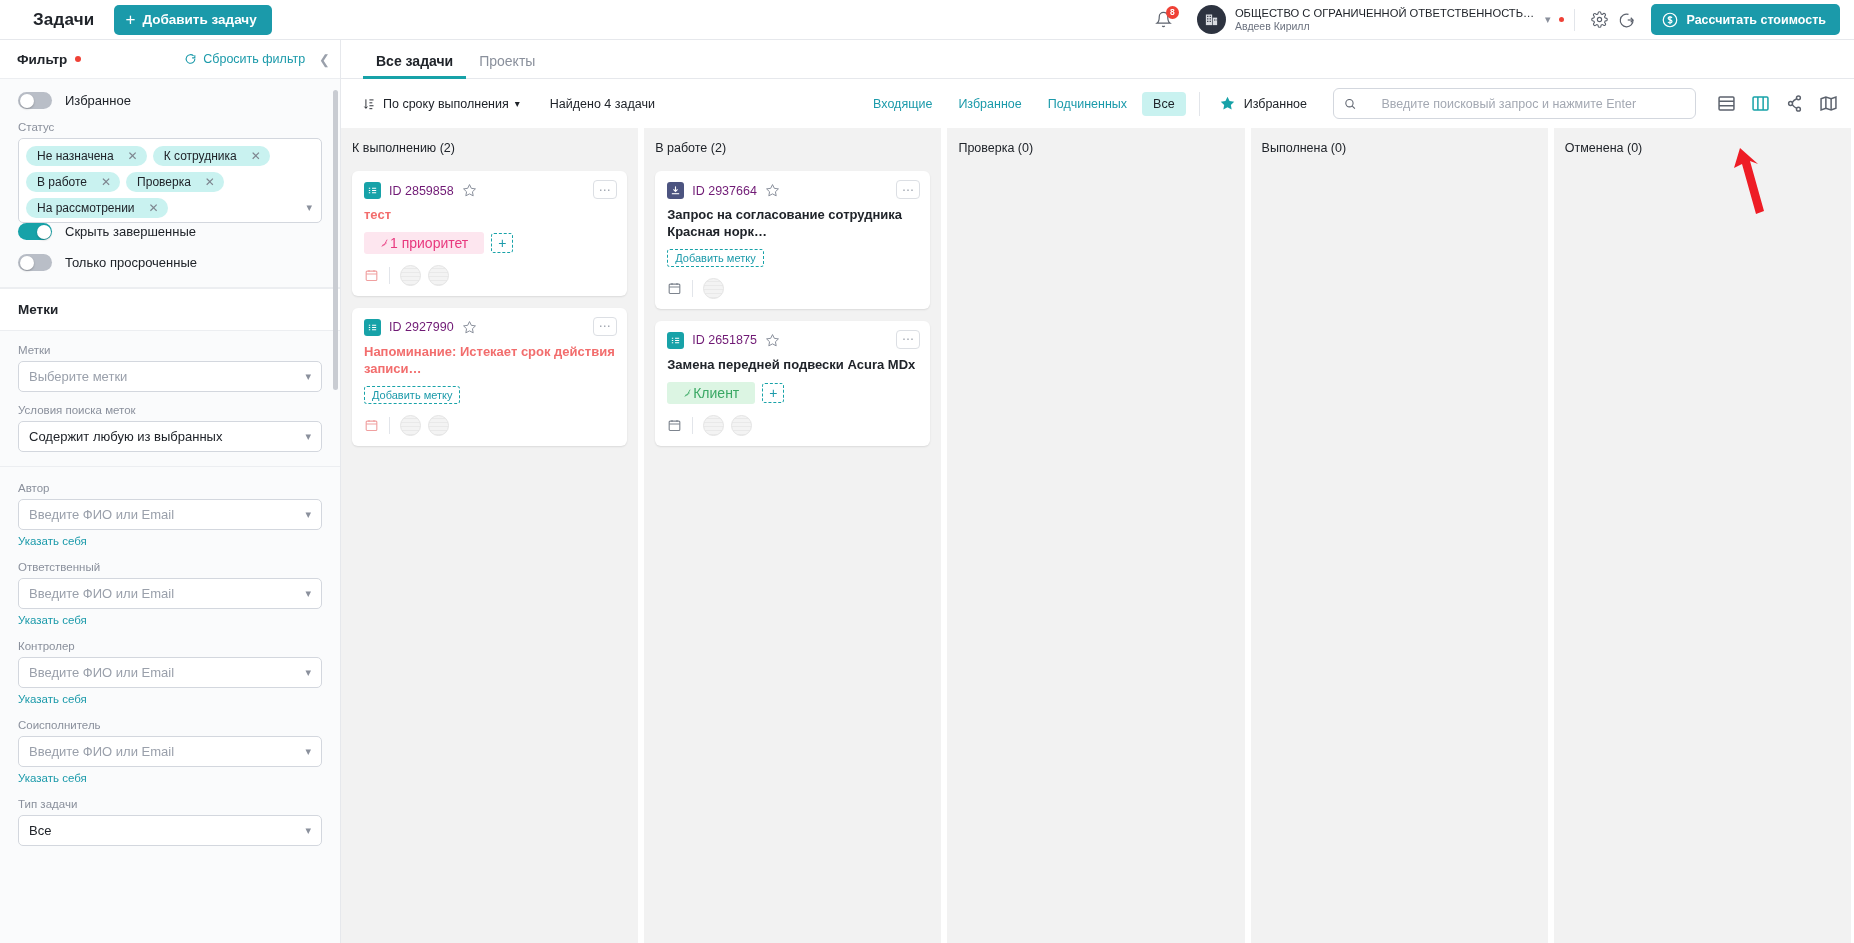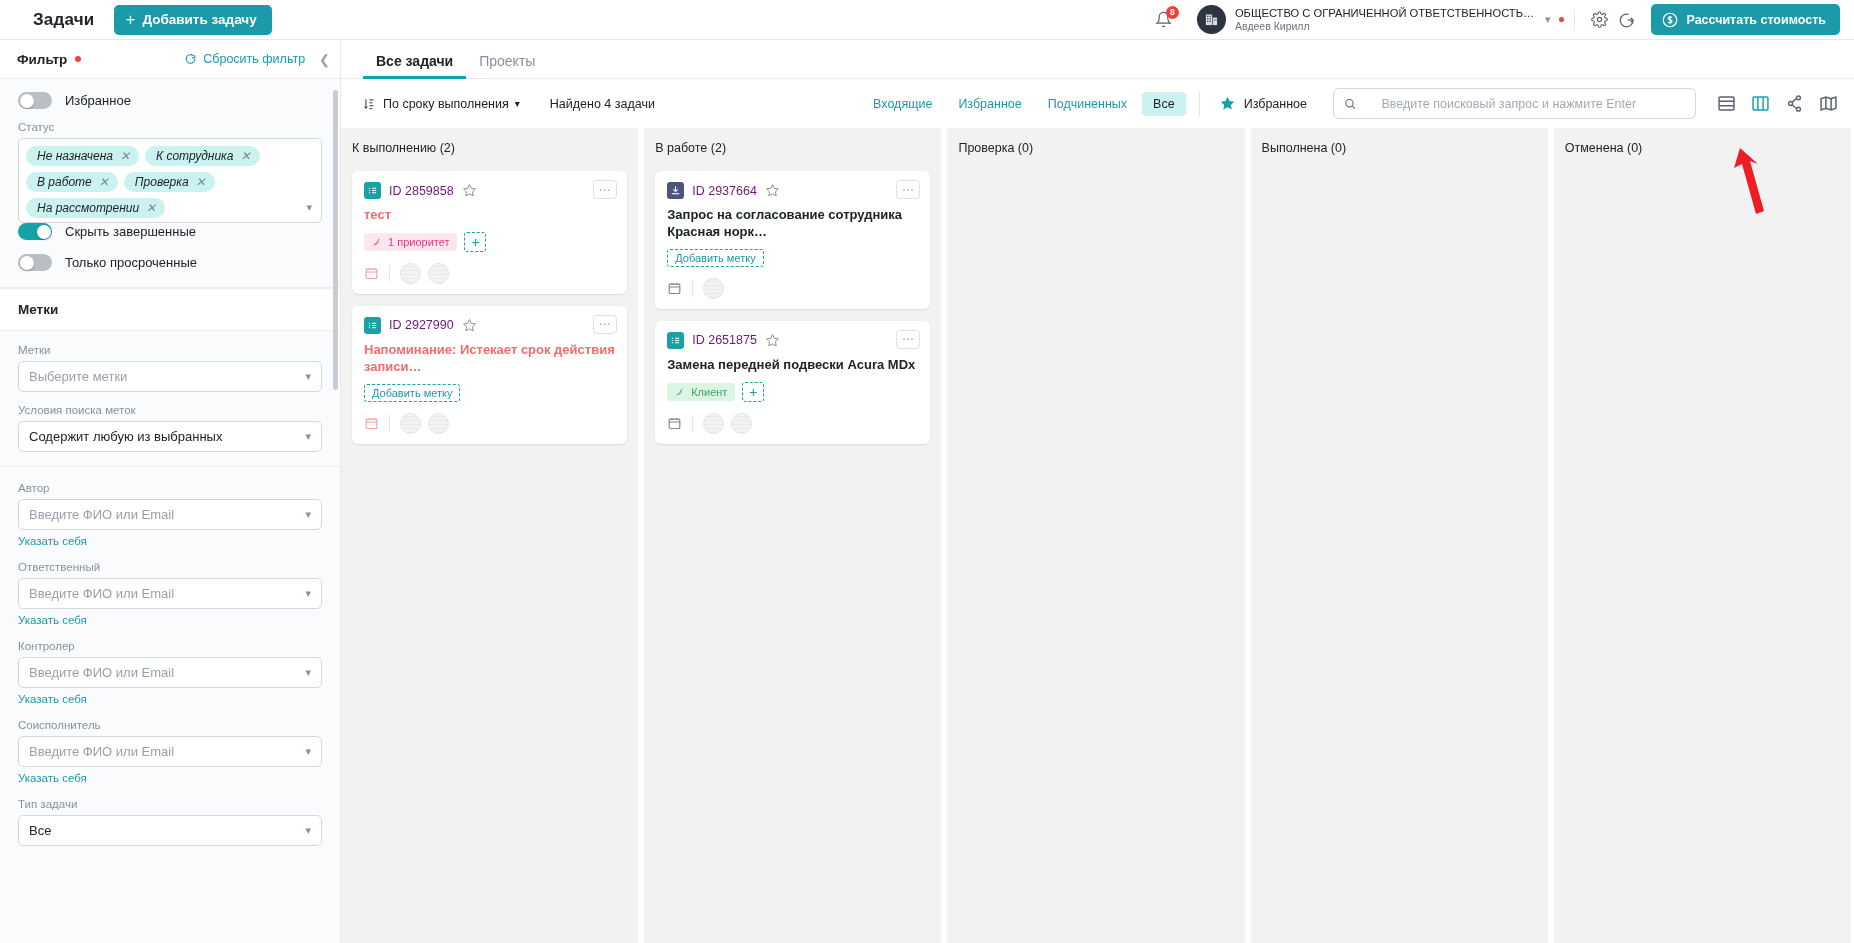--- a/index.html
+++ b/index.html
@@ -106,21 +106,21 @@
   .toggle-label { font-size: 13px; color: #20242a; }
   .fld-label { font-size: 11.5px; color: #8a909c; margin: 12px 0 5px 0; }
   .chips-box {
     border: 1px solid #d3d7de; border-radius: 5px; background: #fff;
     padding: 7px 7px 4px 7px; display: flex; flex-wrap: wrap; gap: 6px;
     position: relative; padding-right: 28px;
   }
   .chip {
     background: #c9f2f0; color: #20242a; border-radius: 11px;
     font-size: 12px; padding: 3px 9px 3px 11px;
-    display: inline-flex; align-items: center; gap: 7px; font-style: italic;
+    display: inline-flex; align-items: center; gap: 14px;
   }
   .chip .x { color: #7d848e; font-size: 12px; cursor: pointer; line-height: 1; }
   .chips-box .box-chev {
     position: absolute; right: 9px; bottom: 8px; color: #8a909c; font-size: 11px;
   }
   .select-box {
     height: 31px; border: 1px solid #d3d7de; border-radius: 5px; background: #fff;
     display: flex; align-items: center; padding: 0 10px;
     font-size: 13px; color: #9aa0ab; position: relative; cursor: pointer;
   }
@@ -208,22 +208,22 @@
     position: absolute; top: 9px; right: 10px;
     width: 24px; height: 19px; border: 1px solid #dcdfe4; border-radius: 4px;
     display: flex; align-items: center; justify-content: center;
     color: #9aa0ab; font-size: 12px; letter-spacing: 1px; cursor: pointer;
     background: #fff; line-height: 1;
   }
   .card-title { font-size: 13px; font-weight: 700; margin-top: 8px; line-height: 1.3; }
   .card-title.red { color: #f26d6d; }
   .card-tags { display: flex; align-items: center; gap: 7px; margin-top: 8px; flex-wrap: wrap; }
   .tag {
-    border-radius: 3px; font-size: 11px; padding: 3px 8px;
-    display: inline-flex; align-items: center; gap: 6px;
+    border-radius: 3px; font-size: 14px; padding: 3px 16px;
+    display: inline-flex; align-items: center; 
   }
   .tag.pink { background: #fde6ef; color: #e8397e; }
   .tag.green { background: #dcf5e3; color: #3aa864; }
   .tag-add {
     border: 1px dashed #17a2a8; border-radius: 3px; color: #1b9aaa;
     font-size: 11px; padding: 2px 7px; cursor: pointer; background: #fff;
   }
   .plus-box {
     border: 1px dashed #17a2a8; border-radius: 3px; color: #1b9aaa;
     width: 22px; height: 20px; display: flex; align-items: center;

